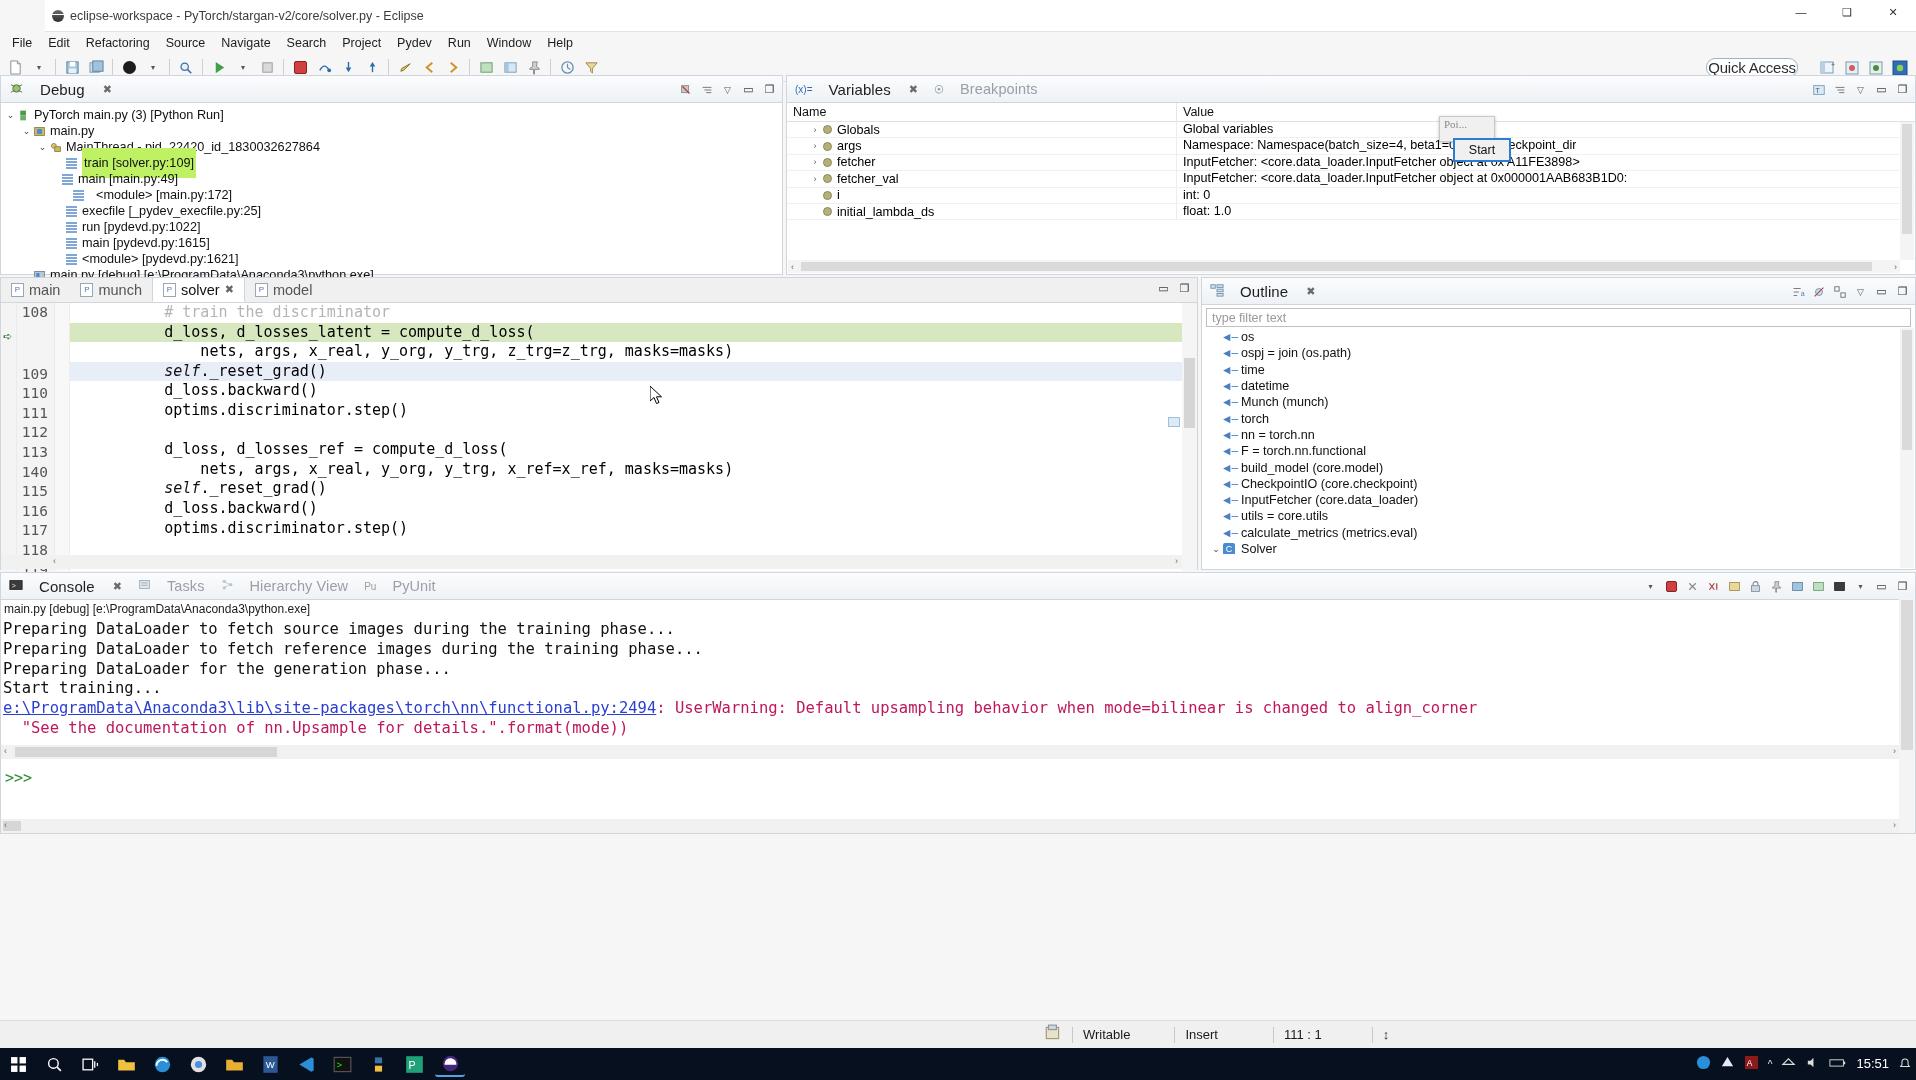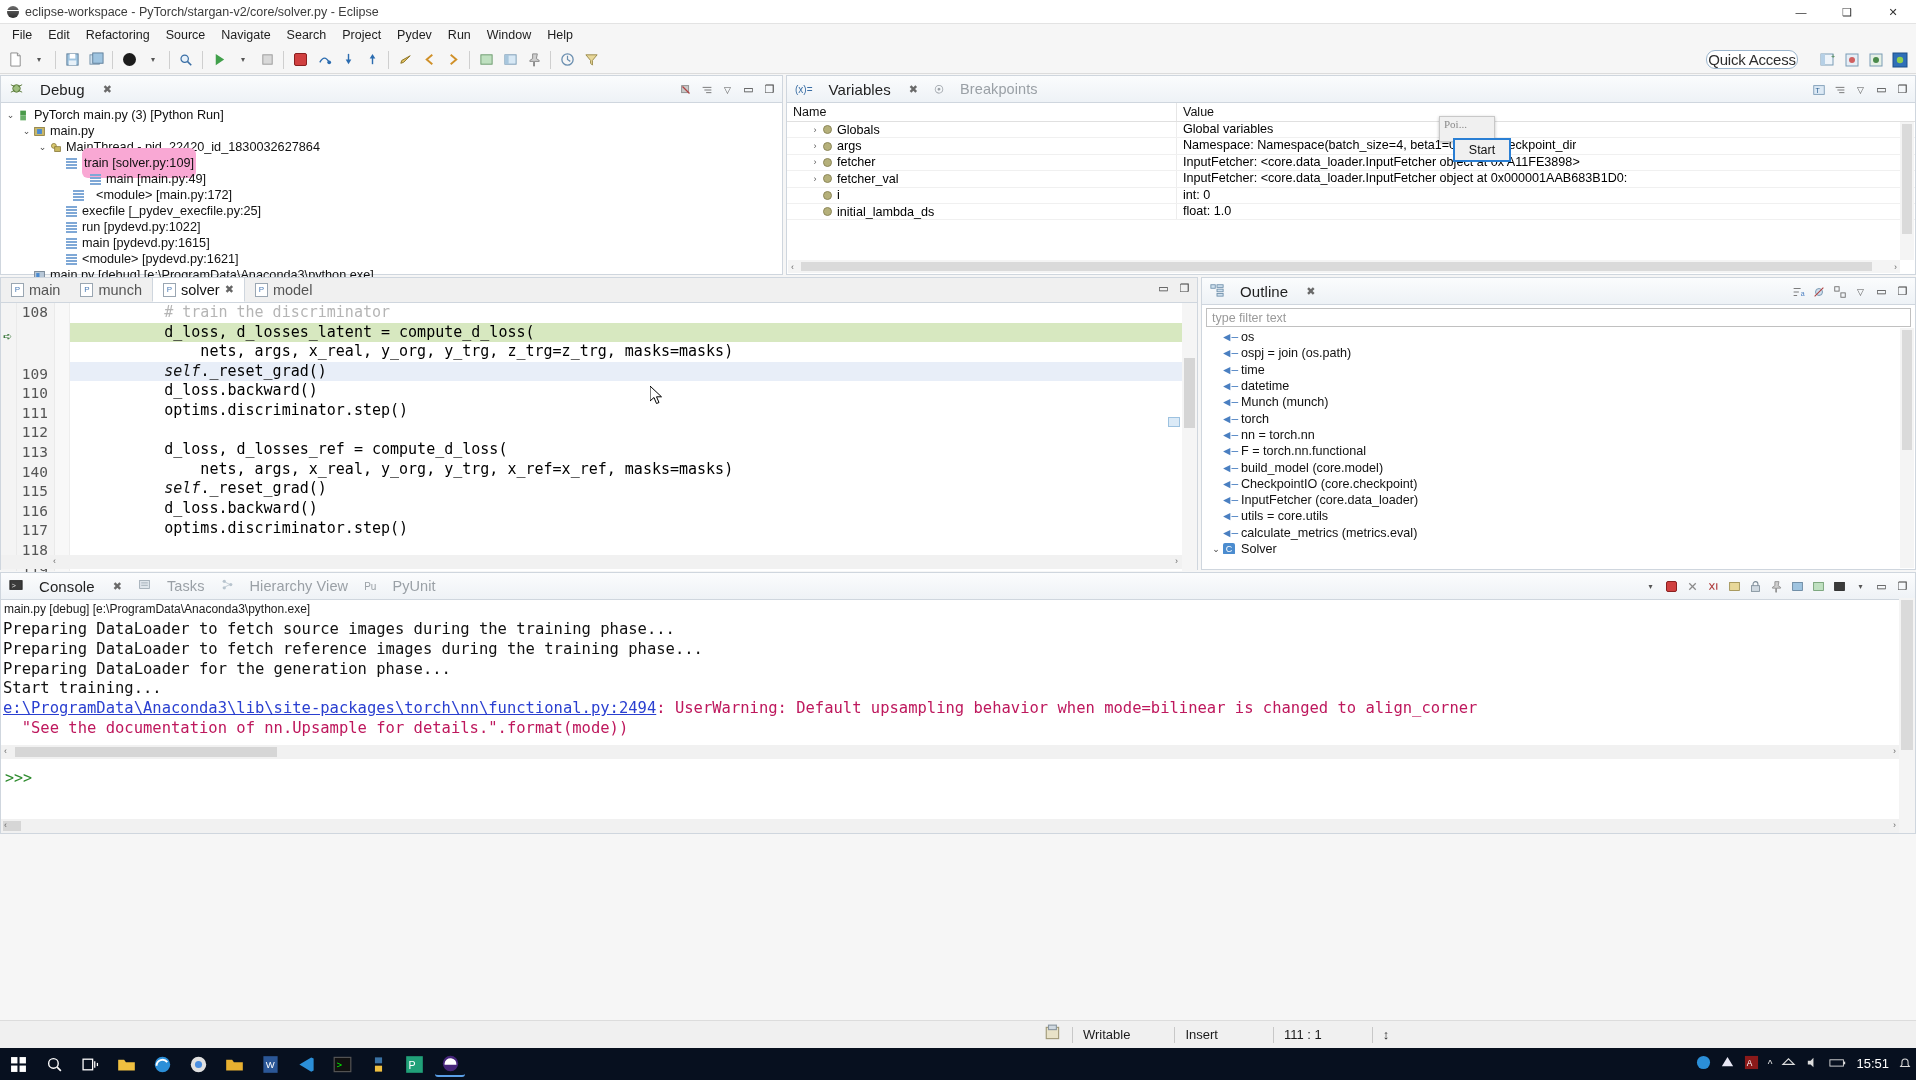--- a/index.html
+++ b/index.html
@@ -9,22 +9,22 @@
     overflow: hidden;
     font-family: "Liberation Sans", sans-serif;
     font-size: 13px;
     color: #000;
     background: #f0f0f0;
   }
   #app { position: relative; width: 1916px; height: 1080px; background: #f6f6f6; }
 
   
   .titlebar {
-    height: 24px; background: #ffffff; display: flex; align-items: center;
-    border-bottom: 1px solid #e3e3e3; position: relative;
+    height: 32px; background: #ffffff; display: flex; align-items: center;
+    border-bottom: 1px solid #e3e3e3; position: relative; margin-left: 45px;
   }
   .titlebar .tb-icon {
     width: 12px; height: 12px; margin: 0 6px 0 7px; border-radius: 50%;
     background: linear-gradient(#6b6b6b, #2f2f2f);
     position: relative; flex: none;
   }
   .titlebar .tb-icon::after{
     content:""; position:absolute; left:0; top:4px; width:12px; height:1.5px; background:#fff;
   }
   .titlebar .tb-title { font-size: 12.5px; color: #3b3b3b; white-space: nowrap; }
@@ -70,21 +70,21 @@
   .vtb-btn { width: 17px; height: 17px; margin: 0 2px; display:flex; align-items:center; justify-content:center; }
   .vtb-min, .vtb-max { font-size: 11px; color: #3c3c3c; }
 
   
   #debug-view { left: 0; top: 75px; width: 783px; height: 200px; }
   .tree { padding: 4px 0 0 0; font-size: 13px; }
   .tree-row { display: flex; align-items: center; height: 16px; white-space: nowrap; }
   .tree-row .arrow { width: 11px; text-align: center; font-size: 9px; color: #4a4a4a; flex:none; }
   .tree-row .ticon { width: 14px; height: 14px; margin-right: 4px; flex:none; display:flex; align-items:center; justify-content:center;}
   .tree-row .tlabel { font-size: 12.7px; color: #111; }
-  .tree-row.sel .tlabel { background: #f9a8d4; padding: 8px 2px; border-radius: 6px; }
+  .tree-row.sel .tlabel { background: #bef264; padding: 8px 2px; }
   .stackicon {
     width: 11px; height: 11px; background:
       linear-gradient(#7fa8d6 0 2px, transparent 2px 3px, #7fa8d6 3px 5px, transparent 5px 6px, #7fa8d6 6px 8px, transparent 8px 9px, #7fa8d6 9px 11px);
   }
 
   
   #vars-view { left: 786px; top: 75px; width: 1130px; height: 200px; }
   .vars-header { display: flex; height: 19px; border-bottom: 1px solid #e0e0e0; background: #fff; font-size: 12.5px; }
   .vars-header .vh { padding: 2px 6px; color: #111; }
   .vars-col-name { width: 390px; border-right: 1px solid #e6e6e6; }
@@ -437,21 +437,21 @@
           </span>
           <span class="tlabel">MainThread - pid_22420_id_1830032627864</span>
         </div>
         <div class="tree-row sel" style="padding-left: 52px;">
           <span class="arrow"></span>
           <span class="ticon">
             <span class="stackicon"></span>
           </span>
           <span class="tlabel">train [solver.py:109]</span>
         </div>
-        <div class="tree-row" style="padding-left: 76px;">
+        <div class="tree-row" style="padding-left: 48px;">
           <span class="arrow"></span>
           <span class="ticon">
             <span class="stackicon"></span>
           </span>
           <span class="tlabel">main [main.py:49]</span>
         </div>
         <div class="tree-row" style="padding-left: 52px; gap: 7px;">
           <span class="arrow"></span>
           <span class="ticon">
             <span class="stackicon"></span>

